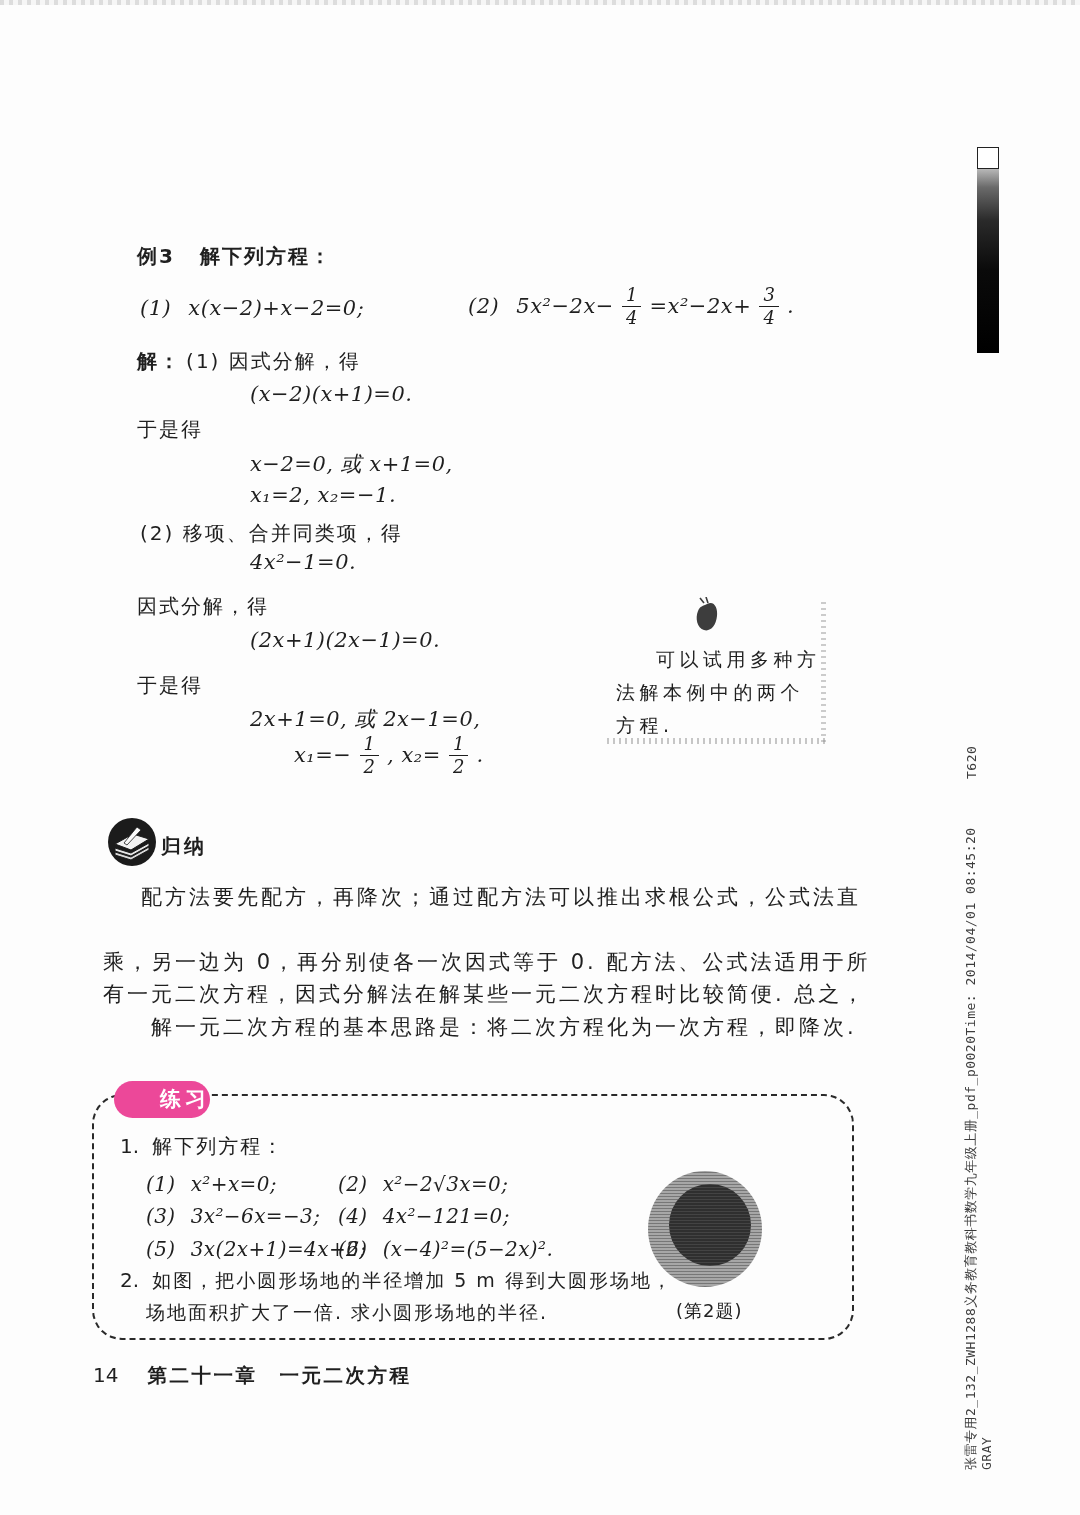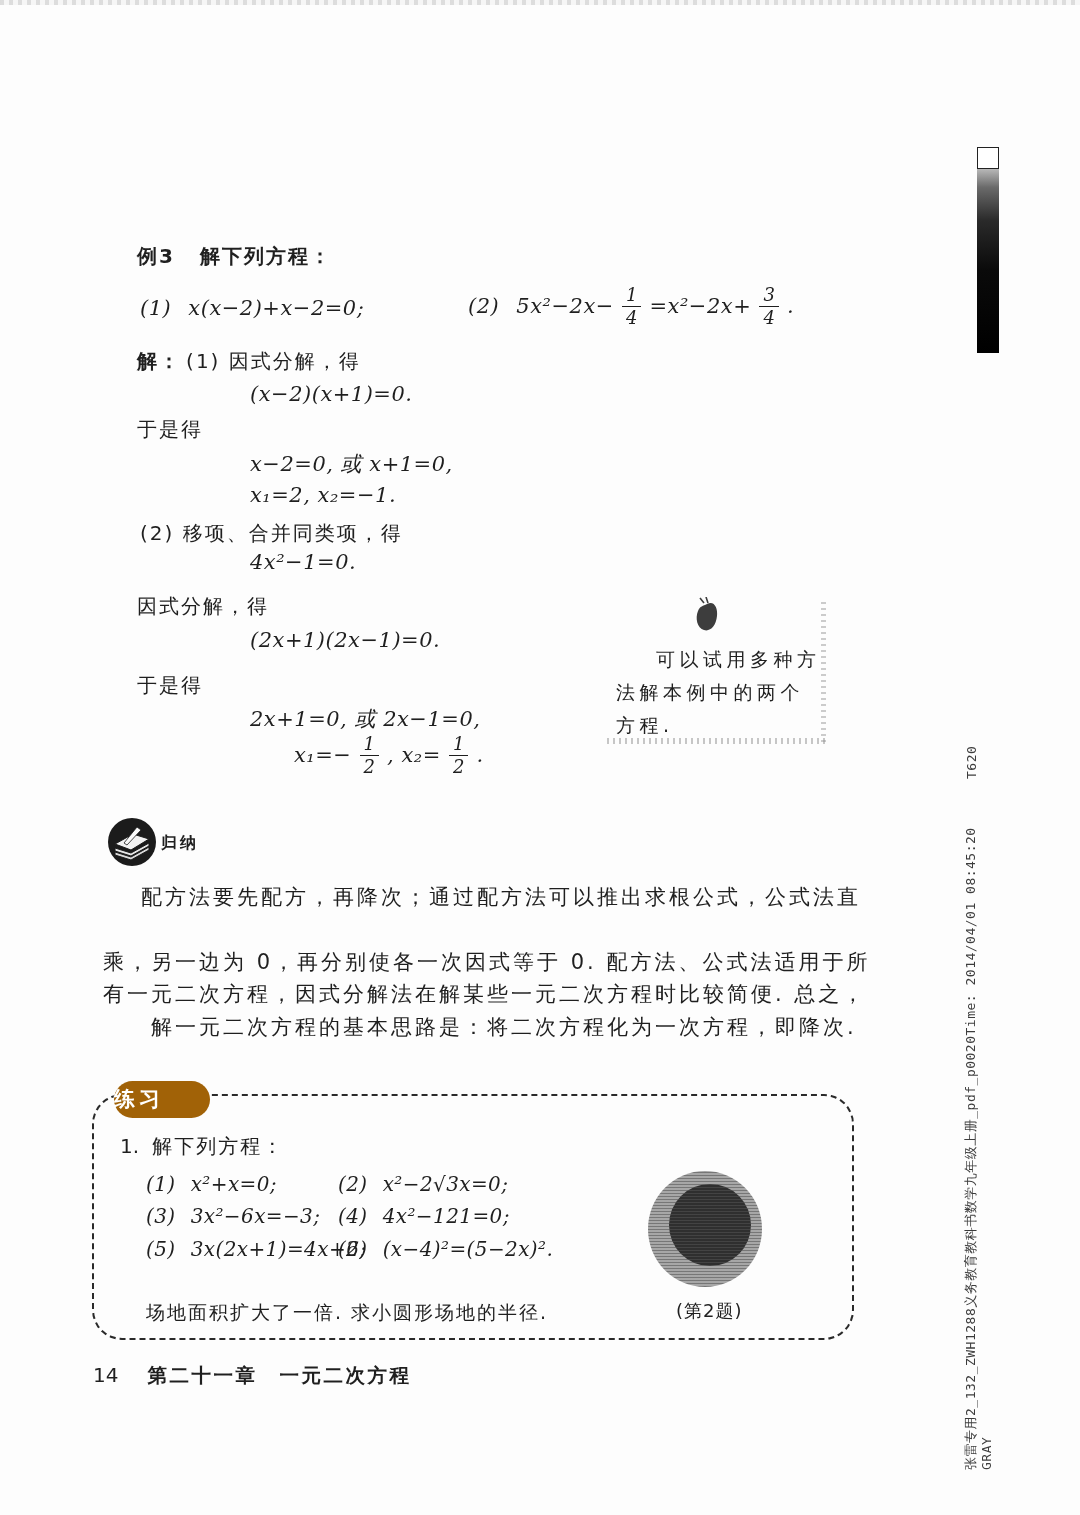--- a/index.html
+++ b/index.html
@@ -22,22 +22,22 @@
   .cal-grad{width:22px;height:184px;
         background:linear-gradient(180deg,#b8b8b8 0%,#6a6a6a 10%,#2a2a2a 28%,#0a0a0a 55%,#000 100%);}
   .note-line{font-size:19px;letter-spacing:4.5px;line-height:33px;}
   .sum-line{font-size:21px;letter-spacing:3px;}
   .noise-h{position:absolute;height:6px;opacity:.5;
         background:repeating-linear-gradient(90deg,#8f8f8f 0 2px,transparent 2px 6px);}
   .noise-v{position:absolute;width:5px;opacity:.45;
         background:repeating-linear-gradient(0deg,#8f8f8f 0 2px,transparent 2px 6px);}
   .practice-box{position:absolute;left:92px;top:1094px;width:762px;height:246px;
         border:2.5px dashed #2a2a2a;border-radius:30px;box-sizing:border-box;}
-  .badge{position:absolute;left:114px;top:1081px;width:96px;height:37px;background:#a16207;
-        border-radius:19px;color:#fff;text-align:left;line-height:37px;font-weight:bold;
+  .badge{position:absolute;left:114px;top:1081px;width:96px;height:37px;background:#ec4899;
+        border-radius:19px;color:#fff;text-align:right;line-height:37px;font-weight:bold;
         font-size:21px;letter-spacing:4px;}
   .circle-outer{position:absolute;left:648px;top:1171px;width:114px;height:116px;border-radius:50%;
         background-color:#969696;
         background-image:repeating-linear-gradient(0deg,rgba(60,60,60,.35) 0 1px,rgba(205,205,205,.3) 1px 3px);}
   .circle-inner{position:absolute;left:669px;top:1184px;width:82px;height:82px;border-radius:50%;
         background-color:#2f2f2f;
         background-image:repeating-linear-gradient(0deg,rgba(120,120,120,.28) 0 1px,transparent 1px 3px);}
   .vert{position:absolute;transform-origin:0 0;transform:rotate(-90deg);white-space:nowrap;
         font-family:"DejaVu Sans Mono",monospace;font-size:13px;color:#3c3c3c;letter-spacing:.5px;}
   .footer-num{font-size:20px;}
@@ -125,21 +125,21 @@
 
   <div class="abs" style="left:107px;top:817px;">
     <svg width="50" height="50" viewBox="0 0 50 50">
       <circle cx="25" cy="25" r="24" fill="#1b1b1b"></circle>
       <polygon points="8,27 26,17 42,22 24,33" fill="#f2f2f2" stroke="#1b1b1b" stroke-width="1"></polygon>
       <polygon points="8,31 24,36 42,26 42,29 24,39 8,34" fill="#e6e6e6" stroke="#1b1b1b" stroke-width="1"></polygon>
       <polygon points="8,35 24,40 42,30 42,33 24,43 8,38" fill="#d9d9d9" stroke="#1b1b1b" stroke-width="1"></polygon>
       <polygon points="30,10 34,13 20,28 17,26" fill="#fafafa" stroke="#1b1b1b" stroke-width="0.8"></polygon>
     </svg>
   </div>
-  <div class="abs bold" style="left:161px;top:833px;font-size:16px;letter-spacing:3px;">归纳</div>
+  <div class="abs bold" style="left:161px;top:833px;font-size:20px;letter-spacing:3px;">归纳</div>
 
   <div class="abs sum-line" style="left:141px;top:883px;">配方法要先配方，再降次；通过配方法可以推出求根公式，公式法直</div>
   <div class="abs sum-line" style="left:103px;top:948px;">乘，另一边为 0，再分别使各一次因式等于 0. 配方法、公式法适用于所</div>
   <div class="abs sum-line" style="left:103px;top:980px;">有一元二次方程，因式分解法在解某些一元二次方程时比较简便. 总之，</div>
   <div class="abs sum-line" style="left:103px;top:1013px;margin-left:48px;">解一元二次方程的基本思路是：将二次方程化为一次方程，即降次.</div>
 
   <div class="practice-box"></div>
   <div class="badge">练习</div>
 
   <div class="abs" style="left:120px;top:1133px;">
@@ -165,20 +165,24 @@
   </div>
   <div class="abs" style="left:146px;top:1237px;">
     <span class="math-sm">(5)</span>
     <span class="math-sm" style="margin-left:10px;">3x(2x+1)=4x+2;</span>
   </div>
   <div class="abs" style="left:338px;top:1237px;">
     <span class="math-sm">(6)</span>
     <span class="math-sm" style="margin-left:10px;">(x−4)²=(5−2x)².</span>
   </div>
 
+  <div class="abs" style="left:120px;top:1268px;">
+    <span class="cn" style="letter-spacing:0;">2.</span>
+    <span class="cn" style="margin-left:8px;font-size:19px;">如图，把小圆形场地的半径增加 5 m 得到大圆形场地，</span>
+  </div>
   <div class="abs cn" style="left:146px;top:1300px;font-size:19px;">场地面积扩大了一倍. 求小圆形场地的半径.</div>
 
   <div class="circle-outer"></div>
   <div class="circle-inner"></div>
   <div class="abs caption" style="left:676px;top:1299px;">(第2题)</div>
 
   <div class="abs" style="left:93px;top:1362px;">
     <span class="footer-num">14</span>
     <span class="footer-chapter" style="margin-left:24px;">第二十一章　一元二次方程</span>
   </div>

